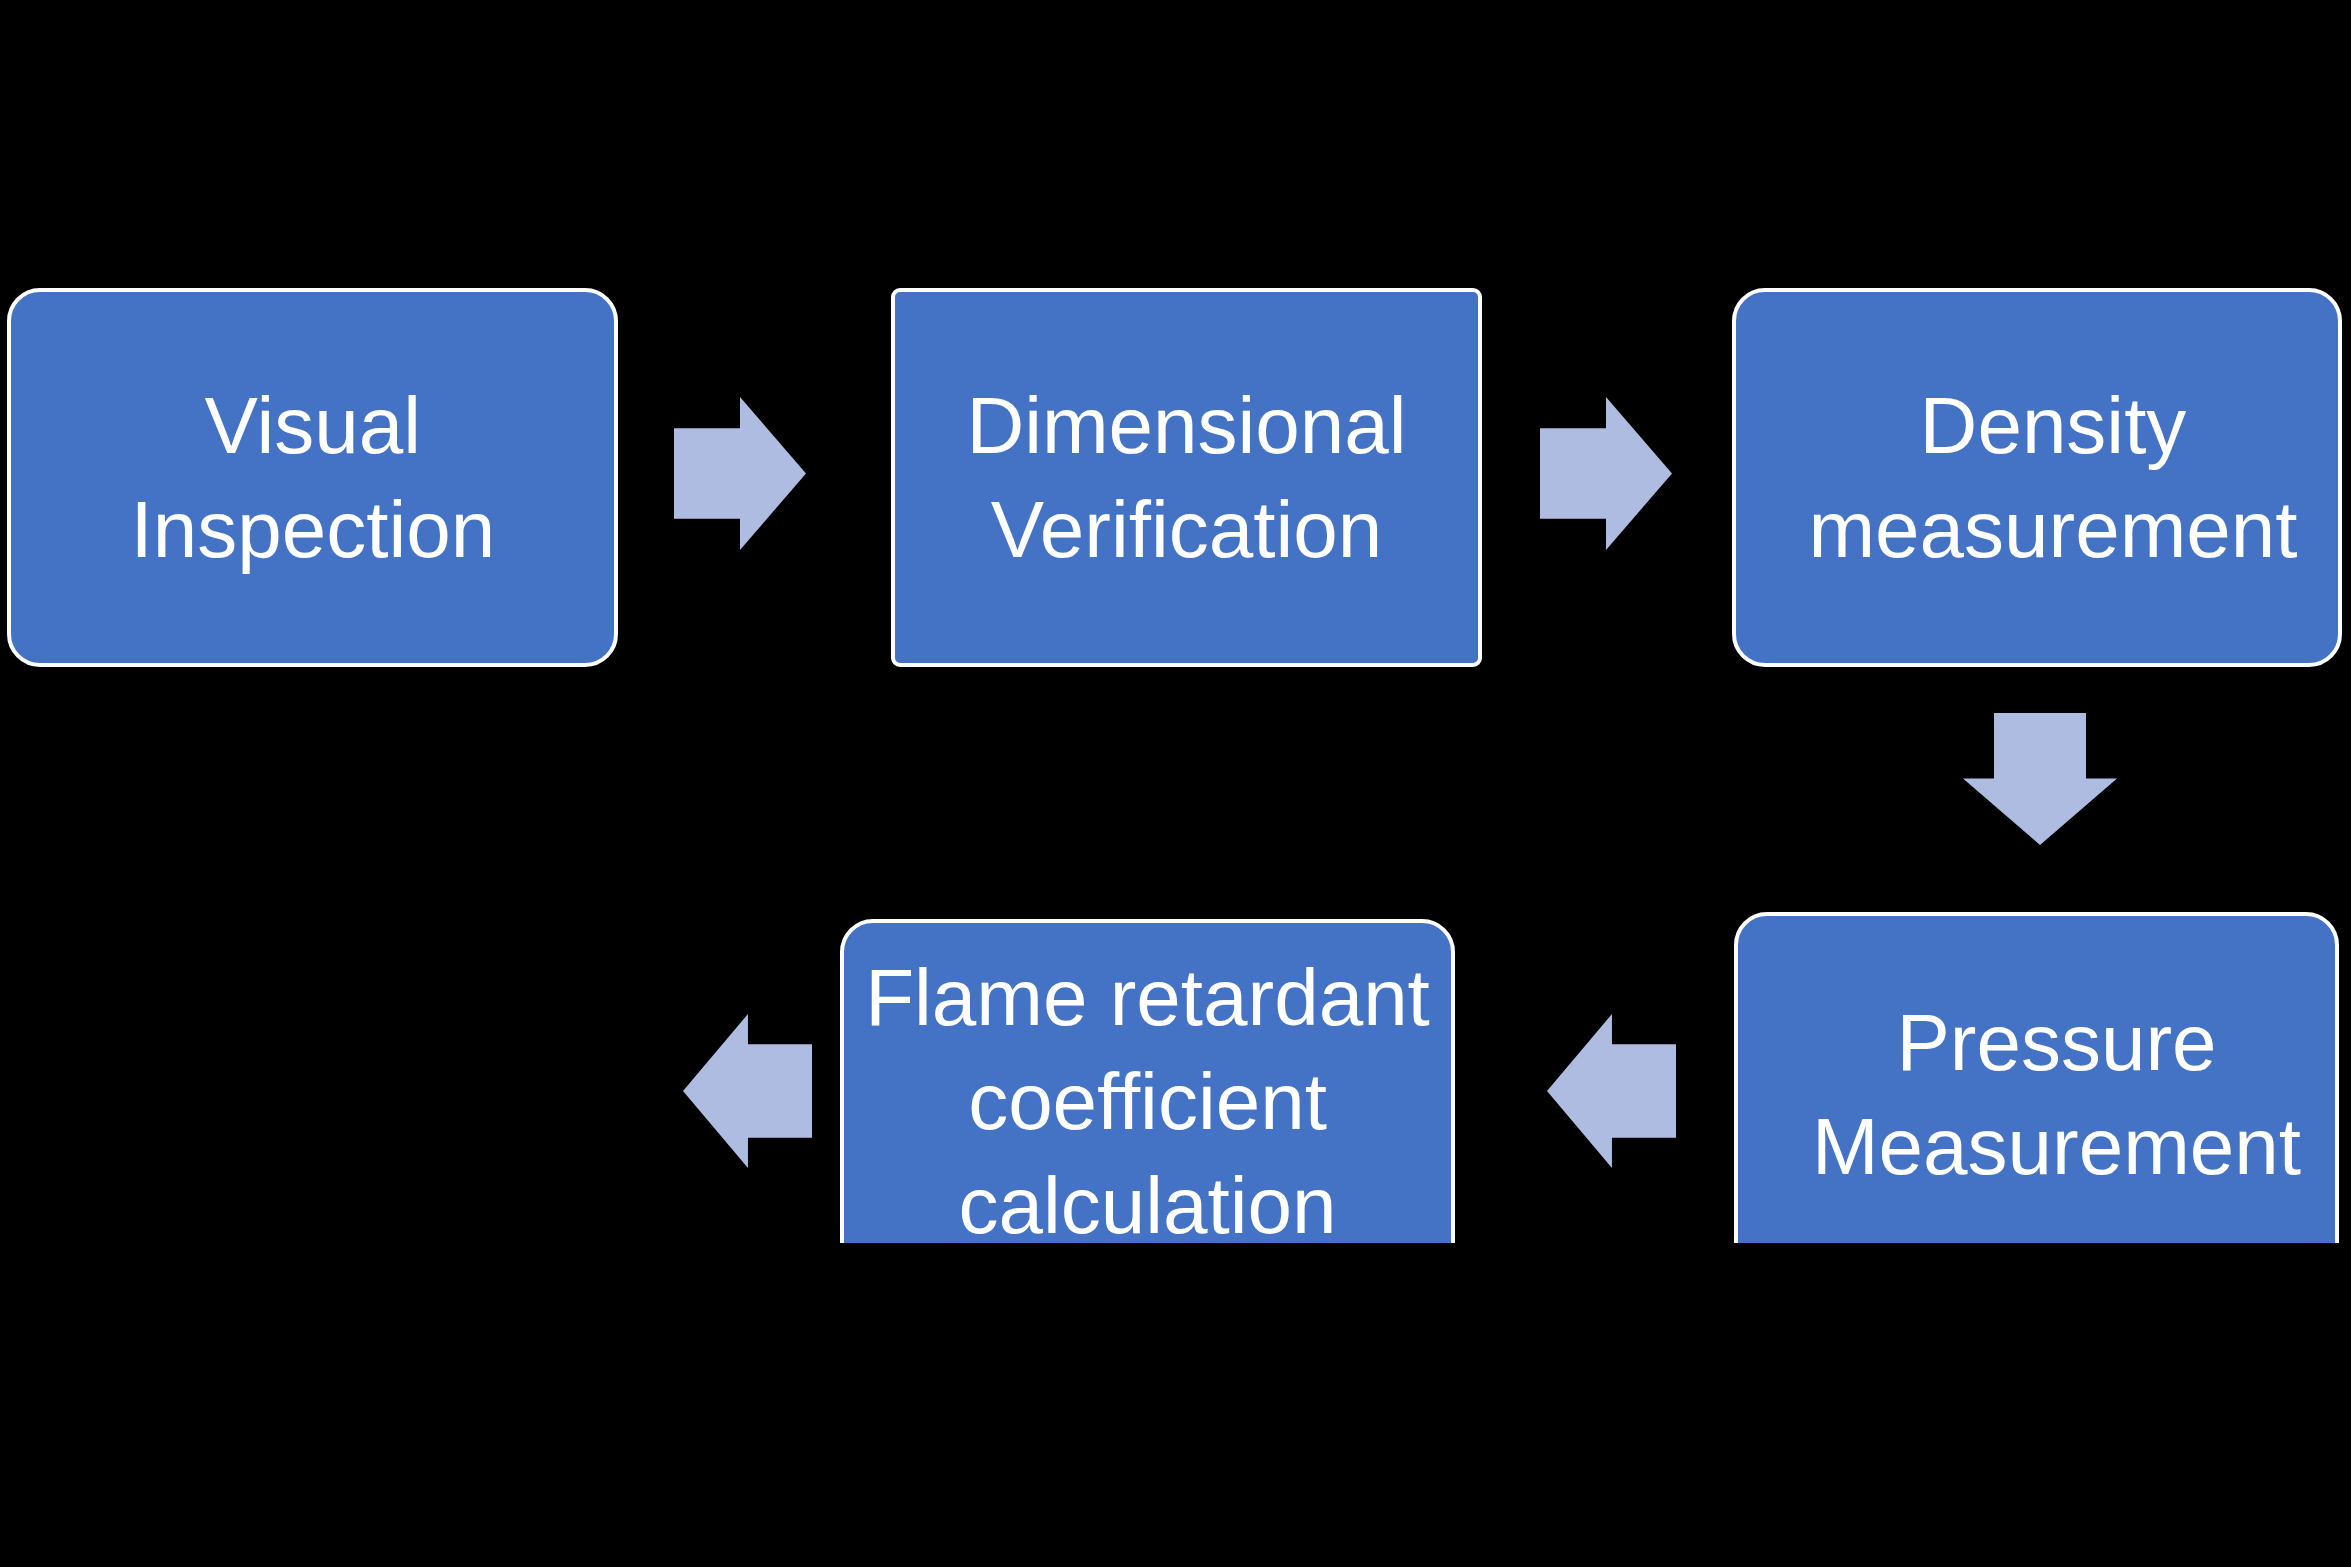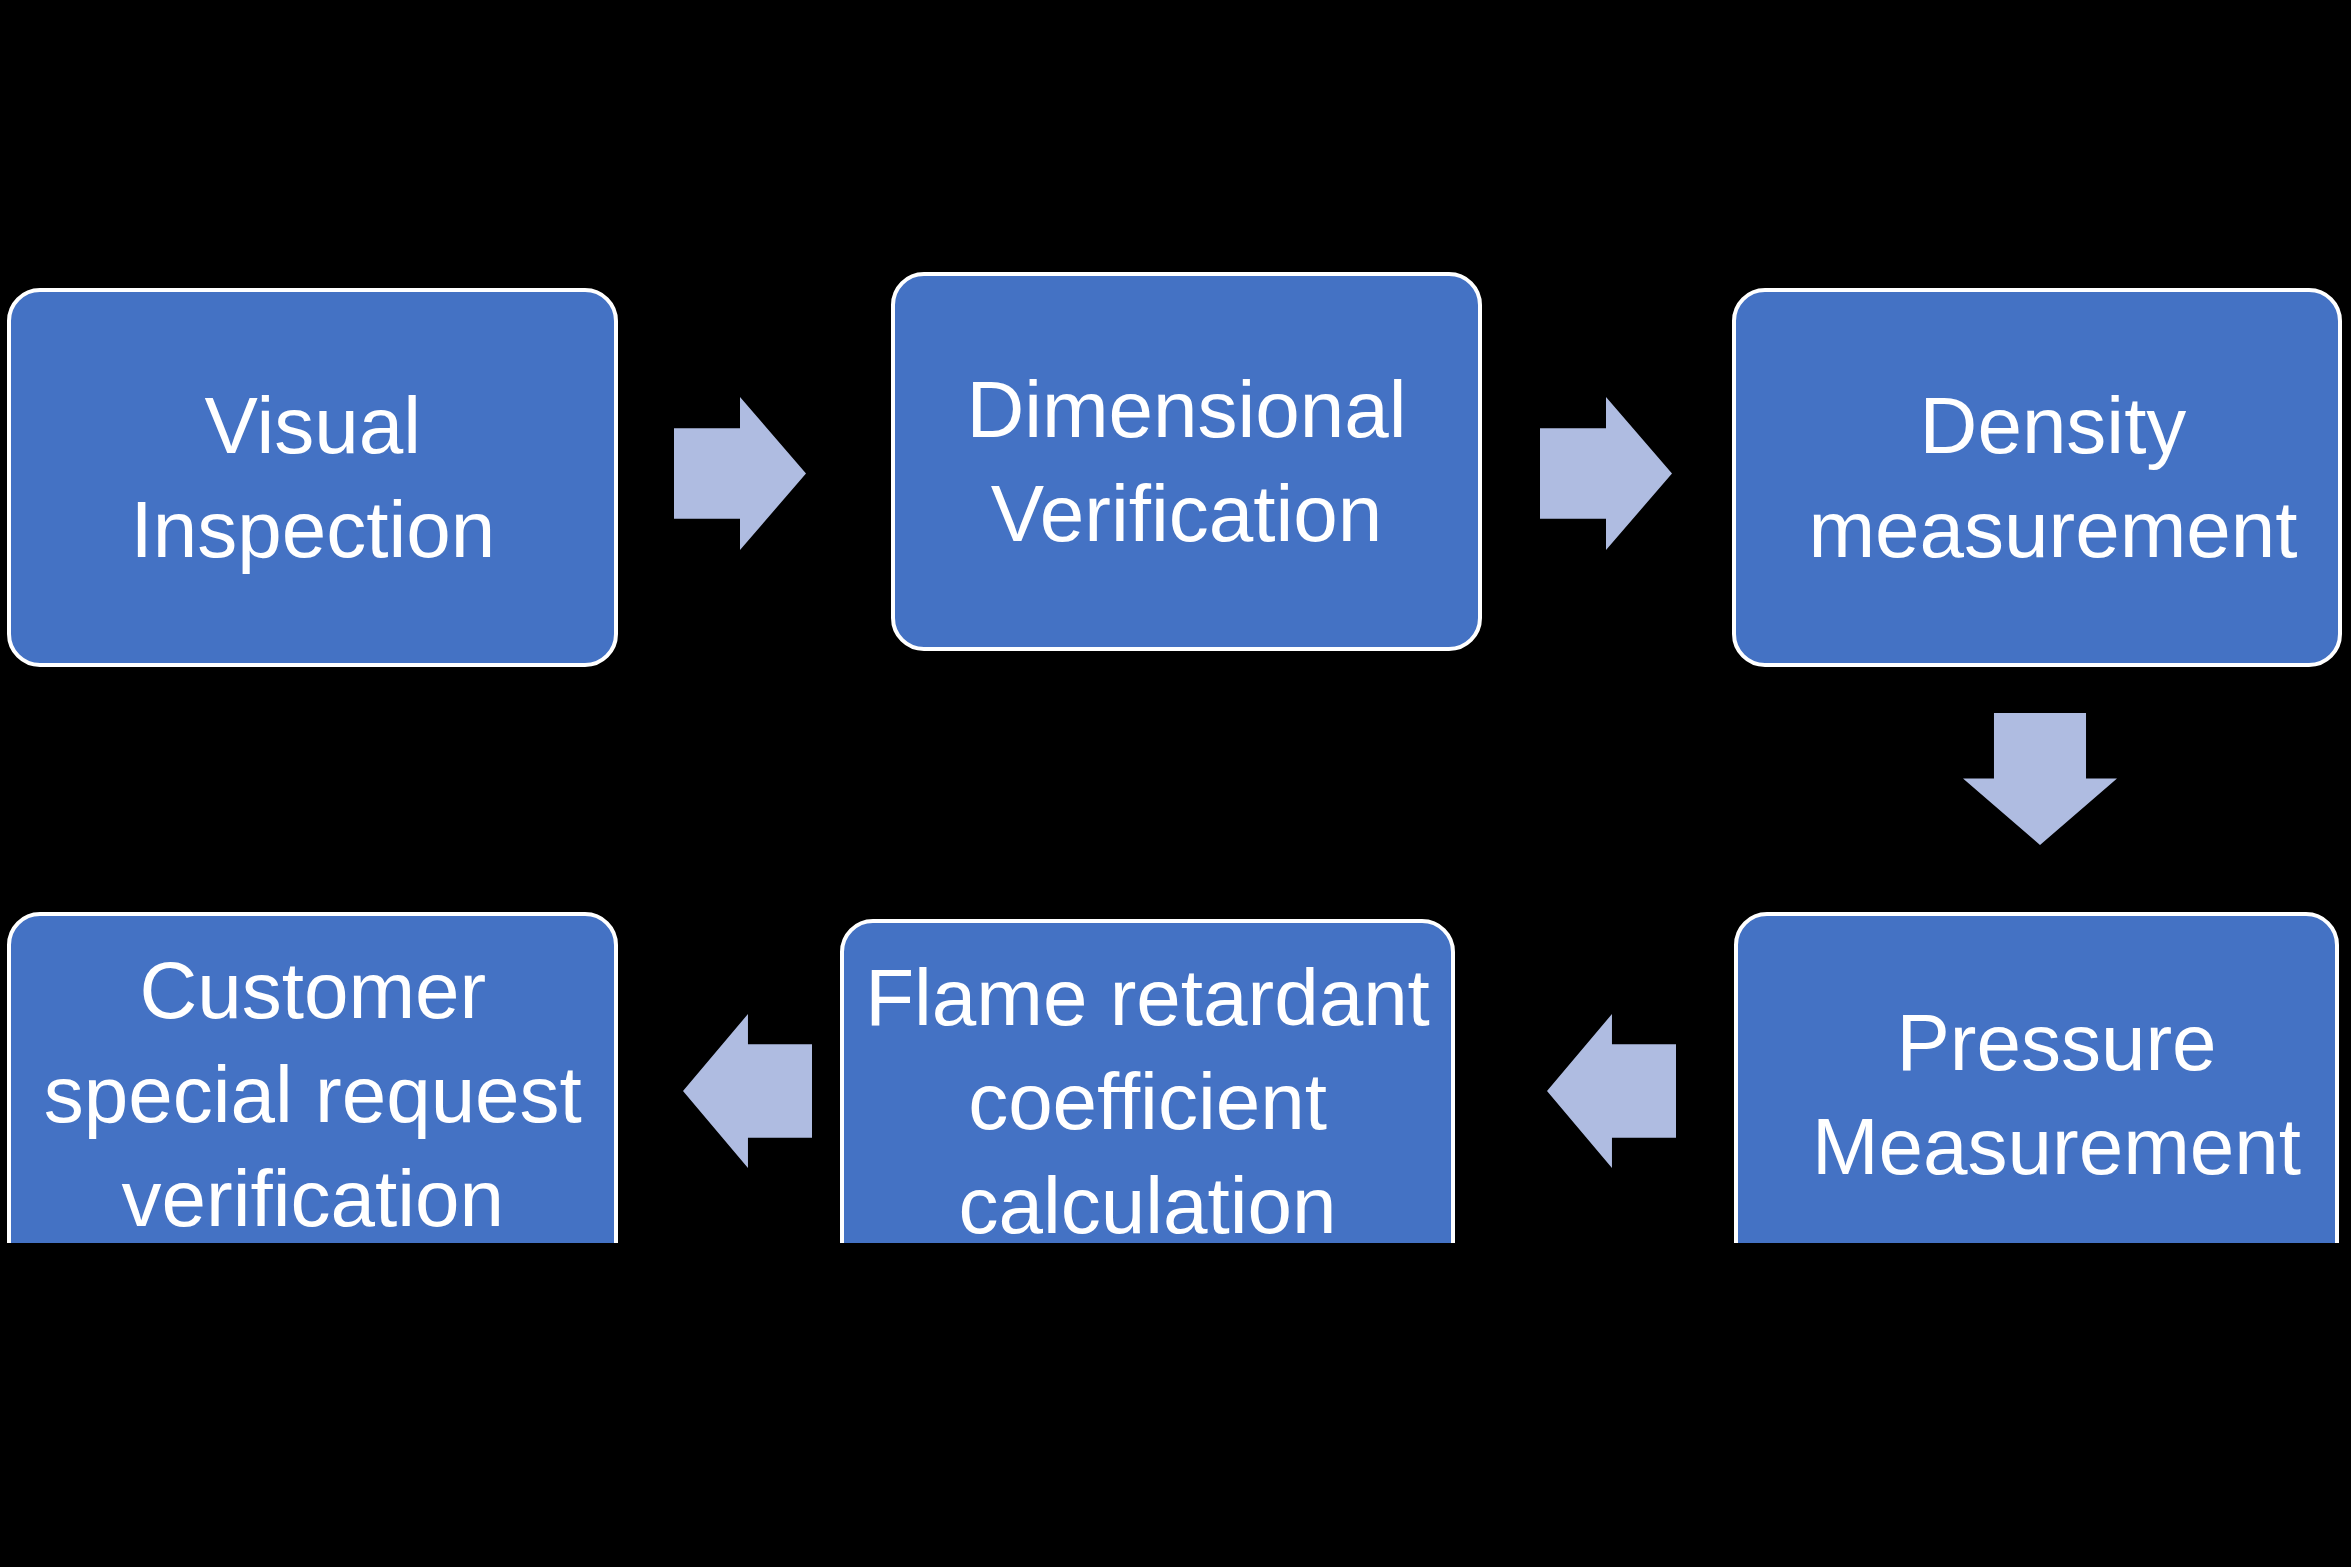--- a/index.html
+++ b/index.html
@@ -31,21 +31,21 @@
   }
   .step-box .label{
     color:var(--text-color);
     font-size:80px;
     line-height:104px;
     white-space:pre-line;
     letter-spacing:0px;
   }
   
   .pos-r1c1{left:7.3px;   top:288px; width:611px; height:379px;}
-  .pos-r1c2{left:891px; top:272px; width:591px; height:379px;}
+  .pos-r1c2{left:891px; top:288px; width:591px; height:379px;border-radius:9px;}
   .pos-r1c3{left:1732px;top:288px; width:610px; height:379px;padding-left:32px;}
   
   .pos-r2c1{left:7.3px;   top:912px; width:611px; height:365px;}
   .pos-r2c2{left:840px; top:912px; width:615px; height:365px;margin-top:7px;}
   .pos-r2c3{left:1734px;top:912px; width:605px; height:365px;padding-left:40px;}
 
   .flow-arrow{position:absolute;}
   .flow-arrow svg{display:block;width:100%;height:100%;}
   .flow-arrow polygon{fill:var(--arrow-fill);}
 
@@ -86,25 +86,20 @@
     <span class="label">Density
 measurement</span>
   </div>
 
   <div class="flow-arrow arrow-down-1">
     <svg viewBox="0 0 169 145" preserveAspectRatio="none" aria-hidden="true">
       <polygon points="34,0 135,0 135,72 169,72 84.5,145 0,72 34,72"></polygon>
     </svg>
   </div>
 
-  <div class="step-box pos-r2c1">
-    <span class="label">Customer
-special request
-verification</span>
-  </div>
 
   <div class="flow-arrow arrow-left-1">
     <svg viewBox="0 0 141 168" preserveAspectRatio="none" aria-hidden="true">
       <polygon points="141,33 71,33 71,0 0,84 71,168 71,135 141,135"></polygon>
     </svg>
   </div>
 
   <div class="step-box pos-r2c2">
     <span class="label">Flame retardant
 coefficient

